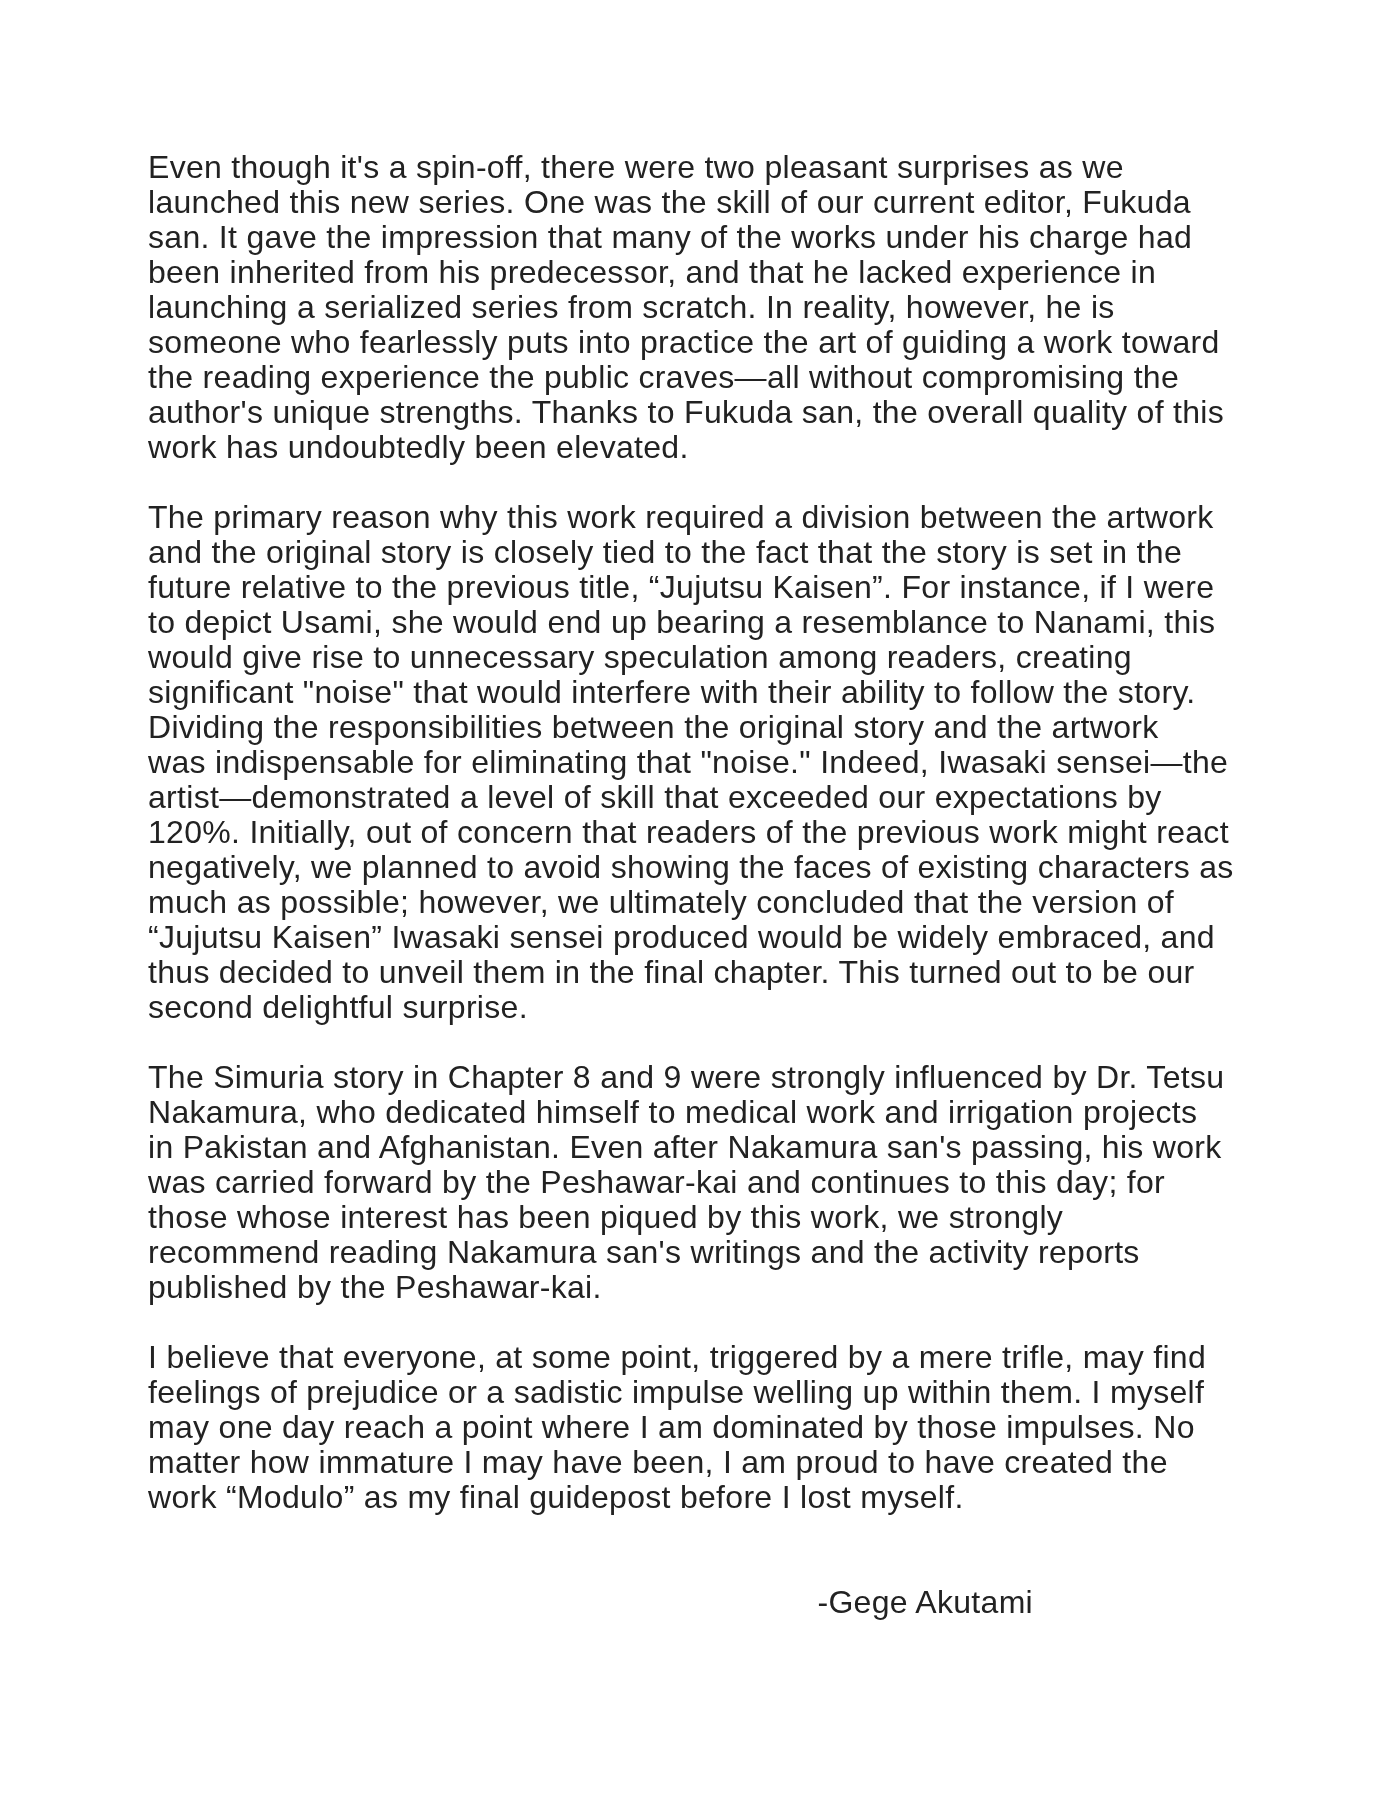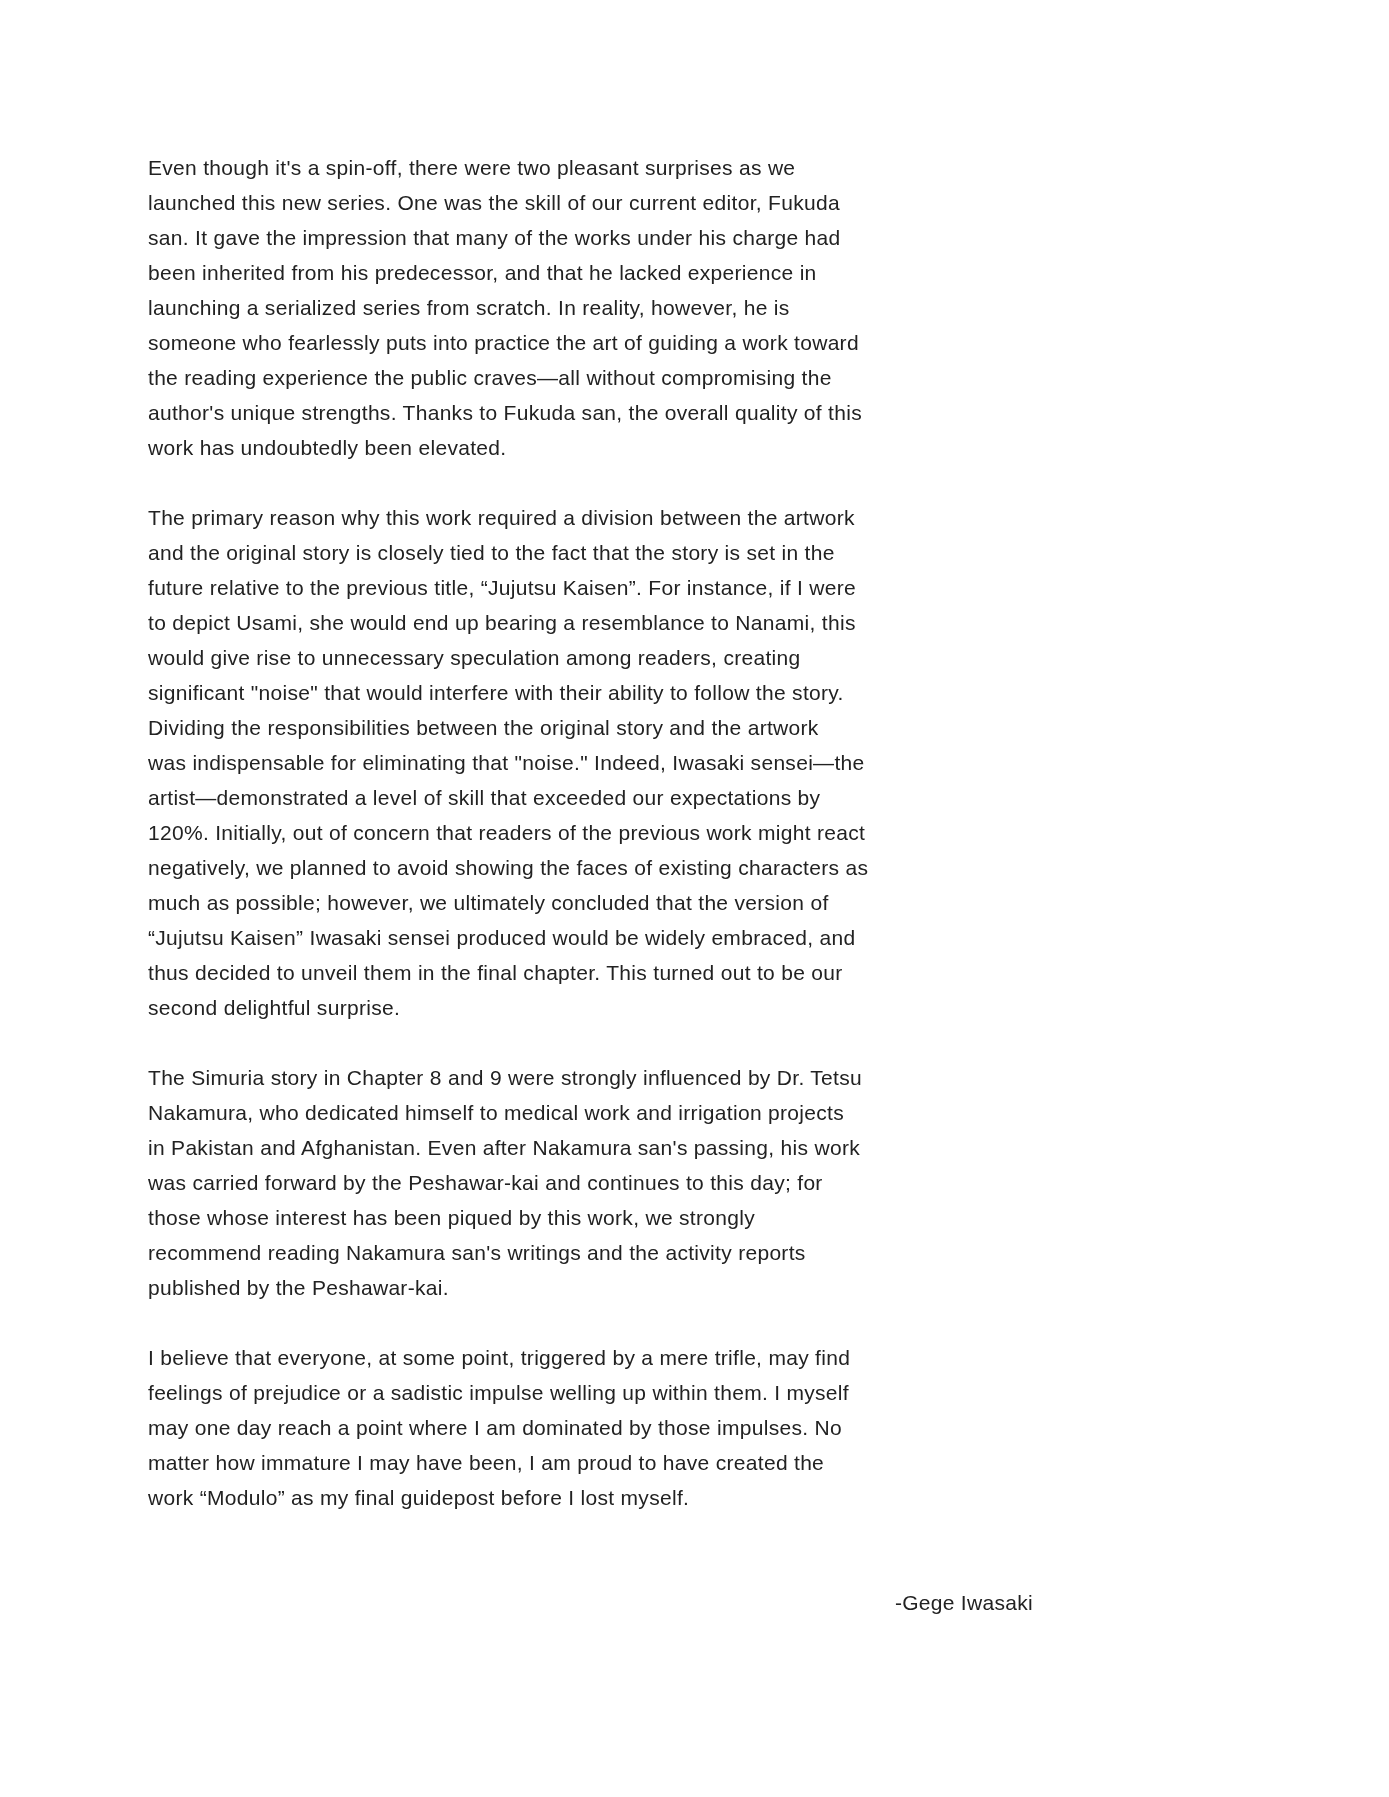--- a/index.html
+++ b/index.html
@@ -10,21 +10,21 @@
     background: #ffffff;
     overflow: hidden;
     font-family: "Liberation Sans", sans-serif;
   }
   .content {
     position: absolute;
     left: 148px;
     top: 150px;
     width: 1020px;
     color: #222222;
-    font-size: 21px;
+    font-size: 32px;
     line-height: 35px;
     letter-spacing: 0.3px;
   }
   .content p {
     margin: 0 0 35px 0;
     white-space: pre;      
   }
   .signature {
     margin-top: 70px;
     text-align: right;
@@ -66,15 +66,15 @@
 in Pakistan and Afghanistan. Even after Nakamura san's passing, his work
 was carried forward by the Peshawar-kai and continues to this day; for
 those whose interest has been piqued by this work, we strongly
 recommend reading Nakamura san's writings and the activity reports
 published by the Peshawar-kai.</p>
     <p>I believe that everyone, at some point, triggered by a mere trifle, may find
 feelings of prejudice or a sadistic impulse welling up within them. I myself
 may one day reach a point where I am dominated by those impulses. No
 matter how immature I may have been, I am proud to have created the
 work “Modulo” as my final guidepost before I lost myself.</p>
-    <div class="signature">-Gege Iwasaki</div>
+    <div class="signature">-Gege Akutami</div>
   </div>
 </div>
 
 </body></html>

